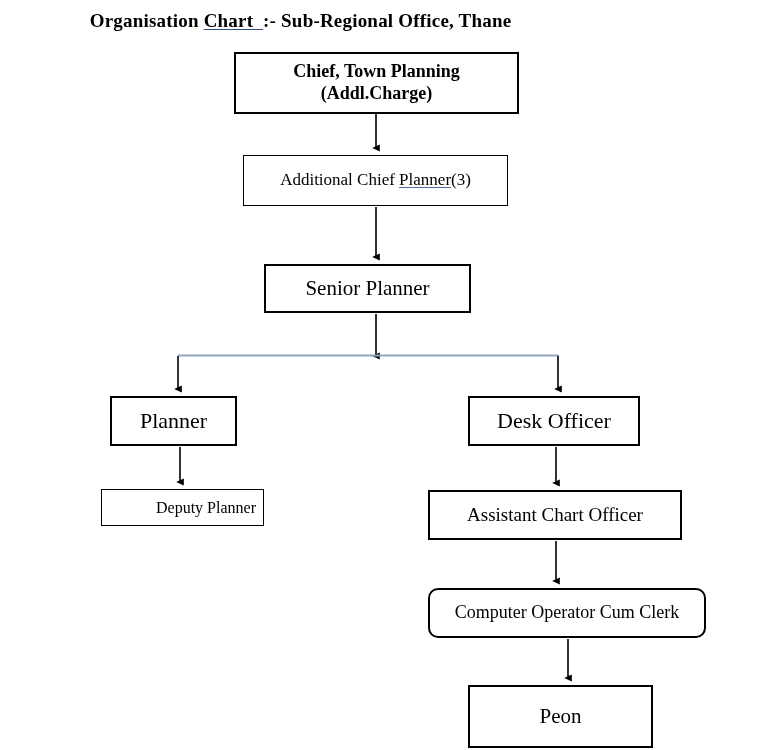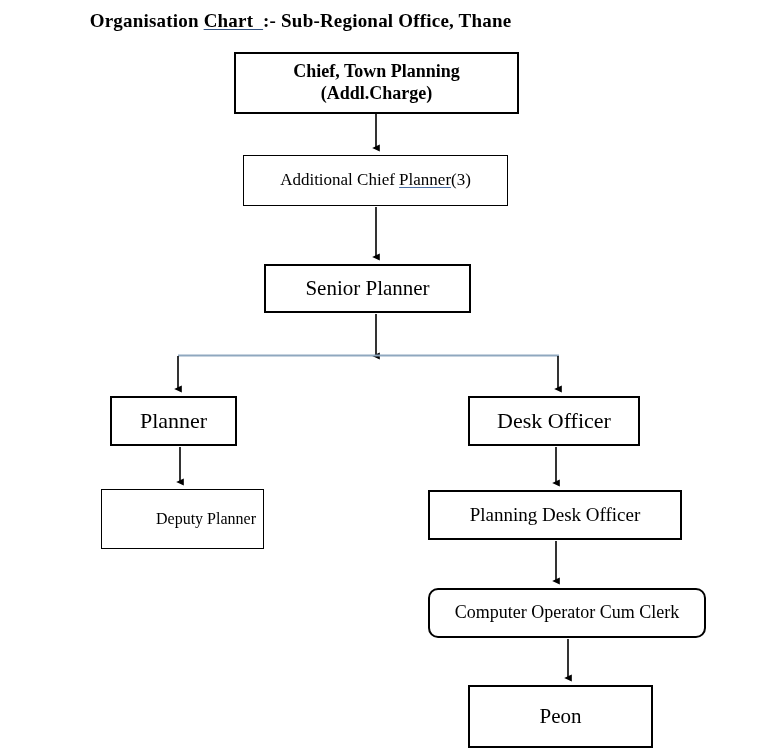--- a/index.html
+++ b/index.html
@@ -77,21 +77,21 @@
     width: 207px; height: 49px;
     font-size: 21px;
   }
   .node-planner {
     left: 110px; top: 396px;
     width: 127px; height: 50px;
     font-size: 22px;
   }
   .node-deputy-planner {
     left: 101px; top: 489px;
-    width: 163px; height: 60px;
+    width: 163px; height: 37px;
     font-size: 16px;
     padding-left: 47px;
   }
   .node-desk-officer {
     left: 468px; top: 396px;
     width: 172px; height: 50px;
     font-size: 22px;
     align-items: center;
   }
   .node-asst-desk-officer {
@@ -183,21 +183,21 @@
 
 <div class="node thin node-deputy-planner">
   <span>Deputy Planner</span>
 </div>
 
 <div class="node node-desk-officer">
   <span>Desk Officer</span>
 </div>
 
 <div class="node node-asst-desk-officer">
-  <span>Planning Desk Officer</span>
+  <span>Assistant Chart Officer</span>
 </div>
 
 <div class="node node-computer-operator">
   <span>Computer Operator Cum Clerk</span>
 </div>
 
 <div class="node node-peon">
   <span>Peon</span>
 </div>
 

